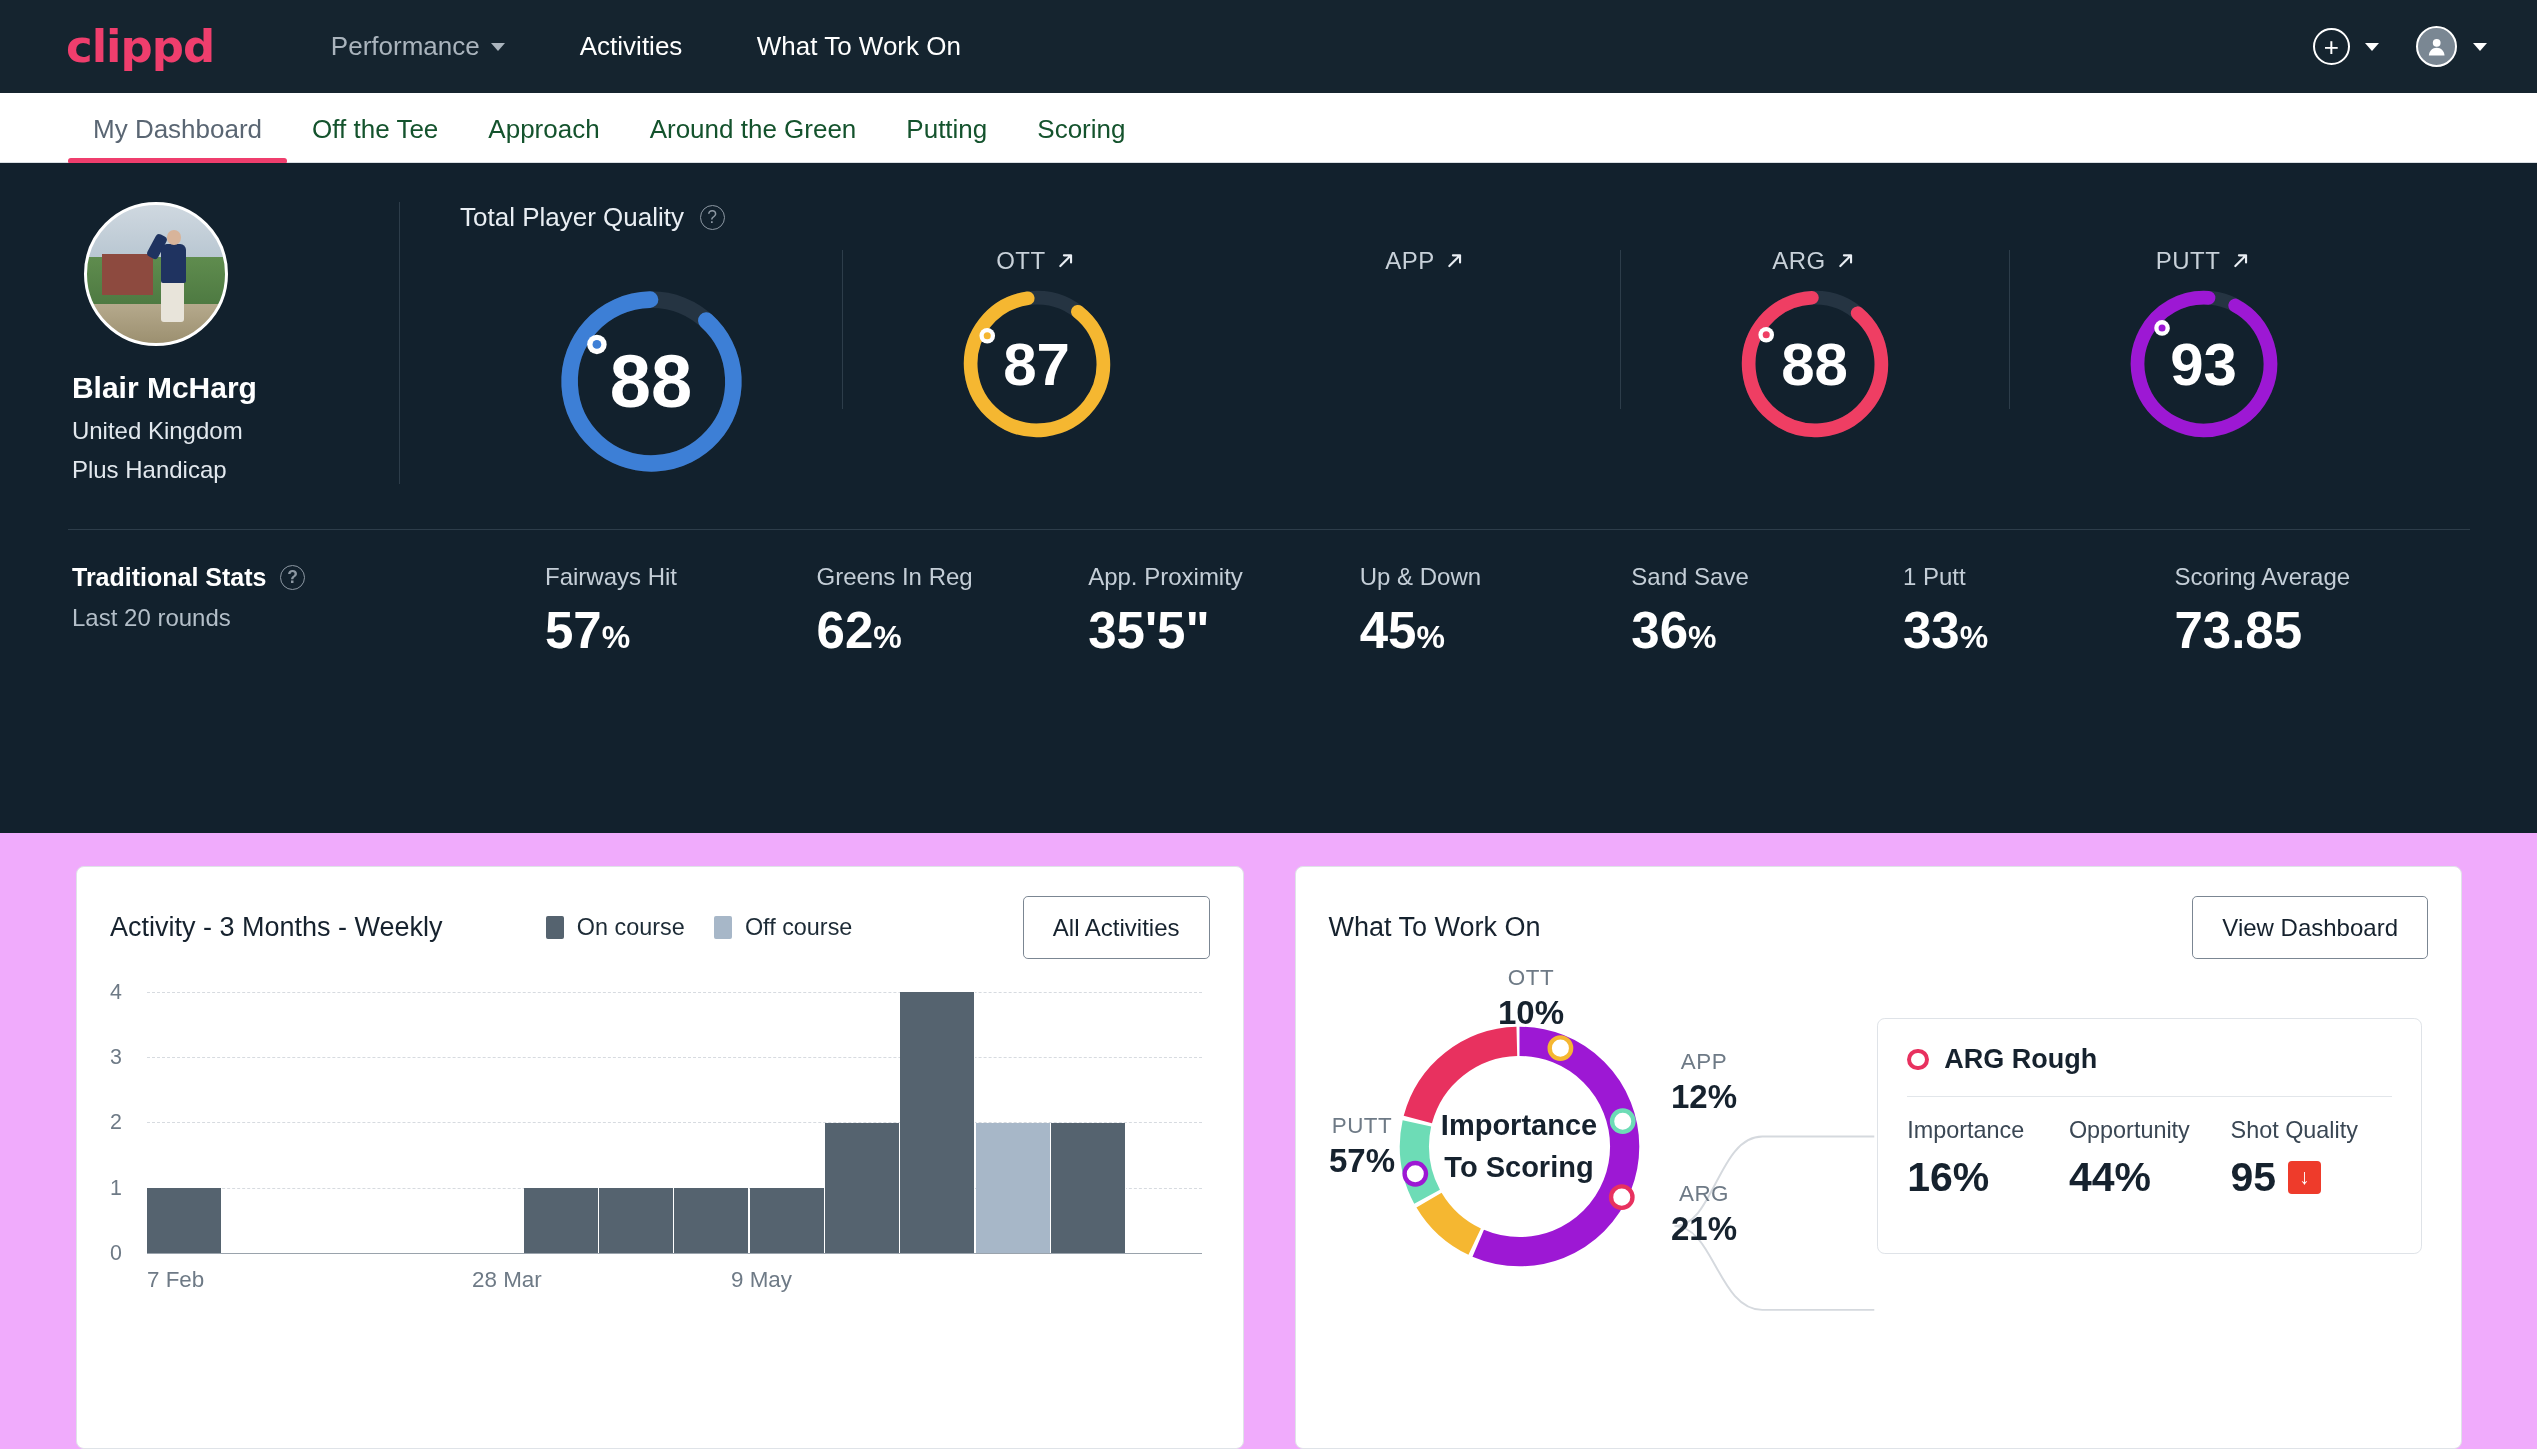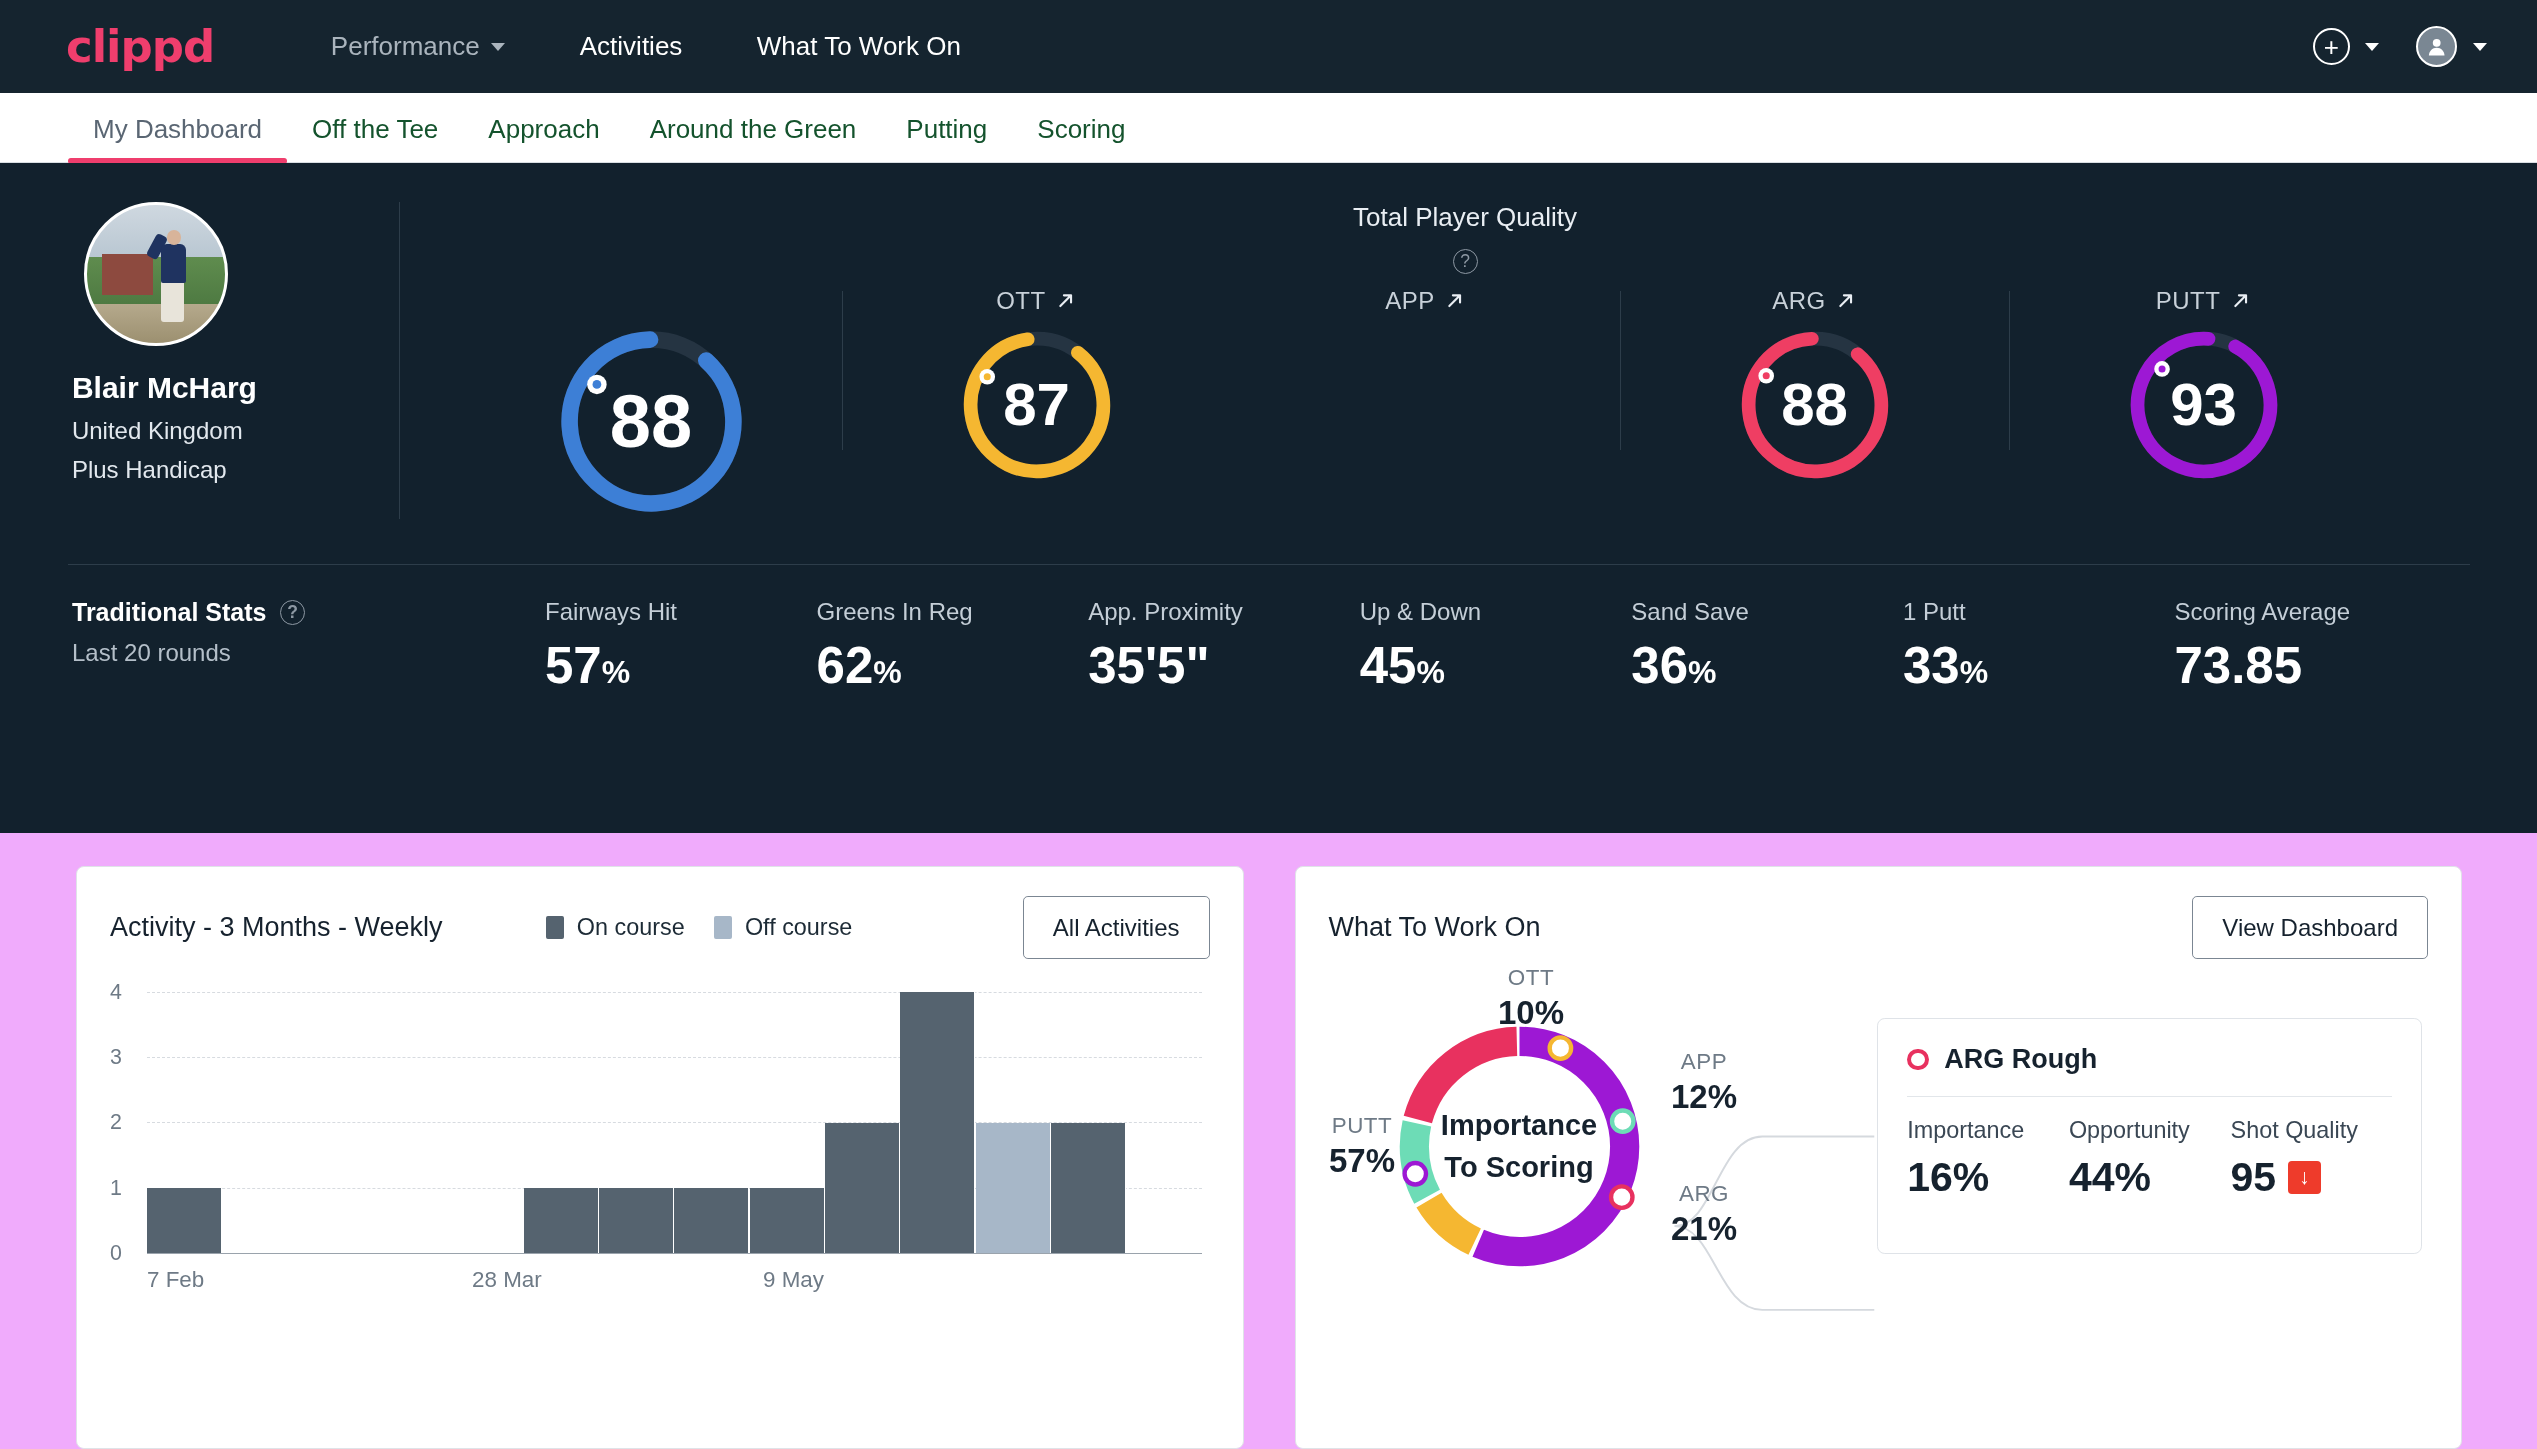--- a/index.html
+++ b/index.html
@@ -68,21 +68,21 @@
   .player-photo .torso { position:absolute; left: 74px; top: 39px; width: 25px; height: 39px; background:#1f3360; border-radius: 5.8px 5.8px 1.9px 1.9px; }
   .player-photo .head { position:absolute; left: 80px; top: 25px; width: 14.6px; height: 14.6px; border-radius:50%; background:#d8b49a; }
   .player-photo .arm { position:absolute; left: 64px; top: 29px; width: 11.7px; height: 25px; background:#1f3360; transform: rotate(28deg); border-radius: 3.9px; }
   .player-photo .legs { position:absolute; left: 74px; top: 74px; width: 23.4px; height: 43px; background:#e8e4da; border-radius: 2.9px; }
   .player-name { font-size: 30px; font-weight: bold; color: #fff; margin-top: 25px; }
   .player-sub { font-size: 24px; color: #e2e8ee; margin-top: 11.7px; }
 
   .quality-block { flex: 1; border-left: 1px solid #2d3d4a; padding-left: 60px; }
   .quality-title {
     display: flex; align-items: center; gap: 15.6px;
-    font-size: 26px; color: #e9eef3; margin-bottom: 7.8px; flex-direction: column;
+    font-size: 26px; color: #e9eef3; margin-bottom: 7.8px;
   }
   .qmark {
     width: 25px; height: 25px; border-radius: 50%; border: 1.9px solid #8d98a3;
     color: #8d98a3; font-size: 17.5px; display:flex; align-items:center; justify-content:center;
   }
   .gauges { display: flex; align-items: flex-start; margin-top: 13.6px; }
   .gauge-cell { display: flex; flex-direction: column; align-items: center; position: relative; }
   .gauge-cell.main { width: 382px; padding-top: 37px; }
   .gauge-cell.sub  { width: 389px; }
   .gauge-cell.sub::before {
@@ -396,21 +396,21 @@
           <div class="bar" style="left: 678px; width: 75px; height: 130px; background: rgb(85, 99, 111);"></div>
           <div class="bar" style="left: 753px; width: 75px; height: 261px; background: rgb(85, 99, 111);"></div>
           <div class="bar" style="left: 829px; width: 75px; height: 130px; background: rgb(167, 183, 200);"></div>
           <div class="bar" style="left: 904px; width: 75px; height: 130px; background: rgb(85, 99, 111);"></div>
         </div>
     </div>
 
     <div class="xlabels">
       <div class="xlab" style="left:37px">7 Feb</div>
       <div class="xlab" style="left:362px">28 Mar</div>
-      <div class="xlab" style="left:653px">9 May</div>
+      <div class="xlab" style="left:621px">9 May</div>
     </div>
   </div>
 
   <div class="card">
     <div class="card-head">
       <div class="card-title">What To Work On</div>
       <button class="btn-outline">View Dashboard</button>
     </div>
 
     <div class="wtwo-body">

